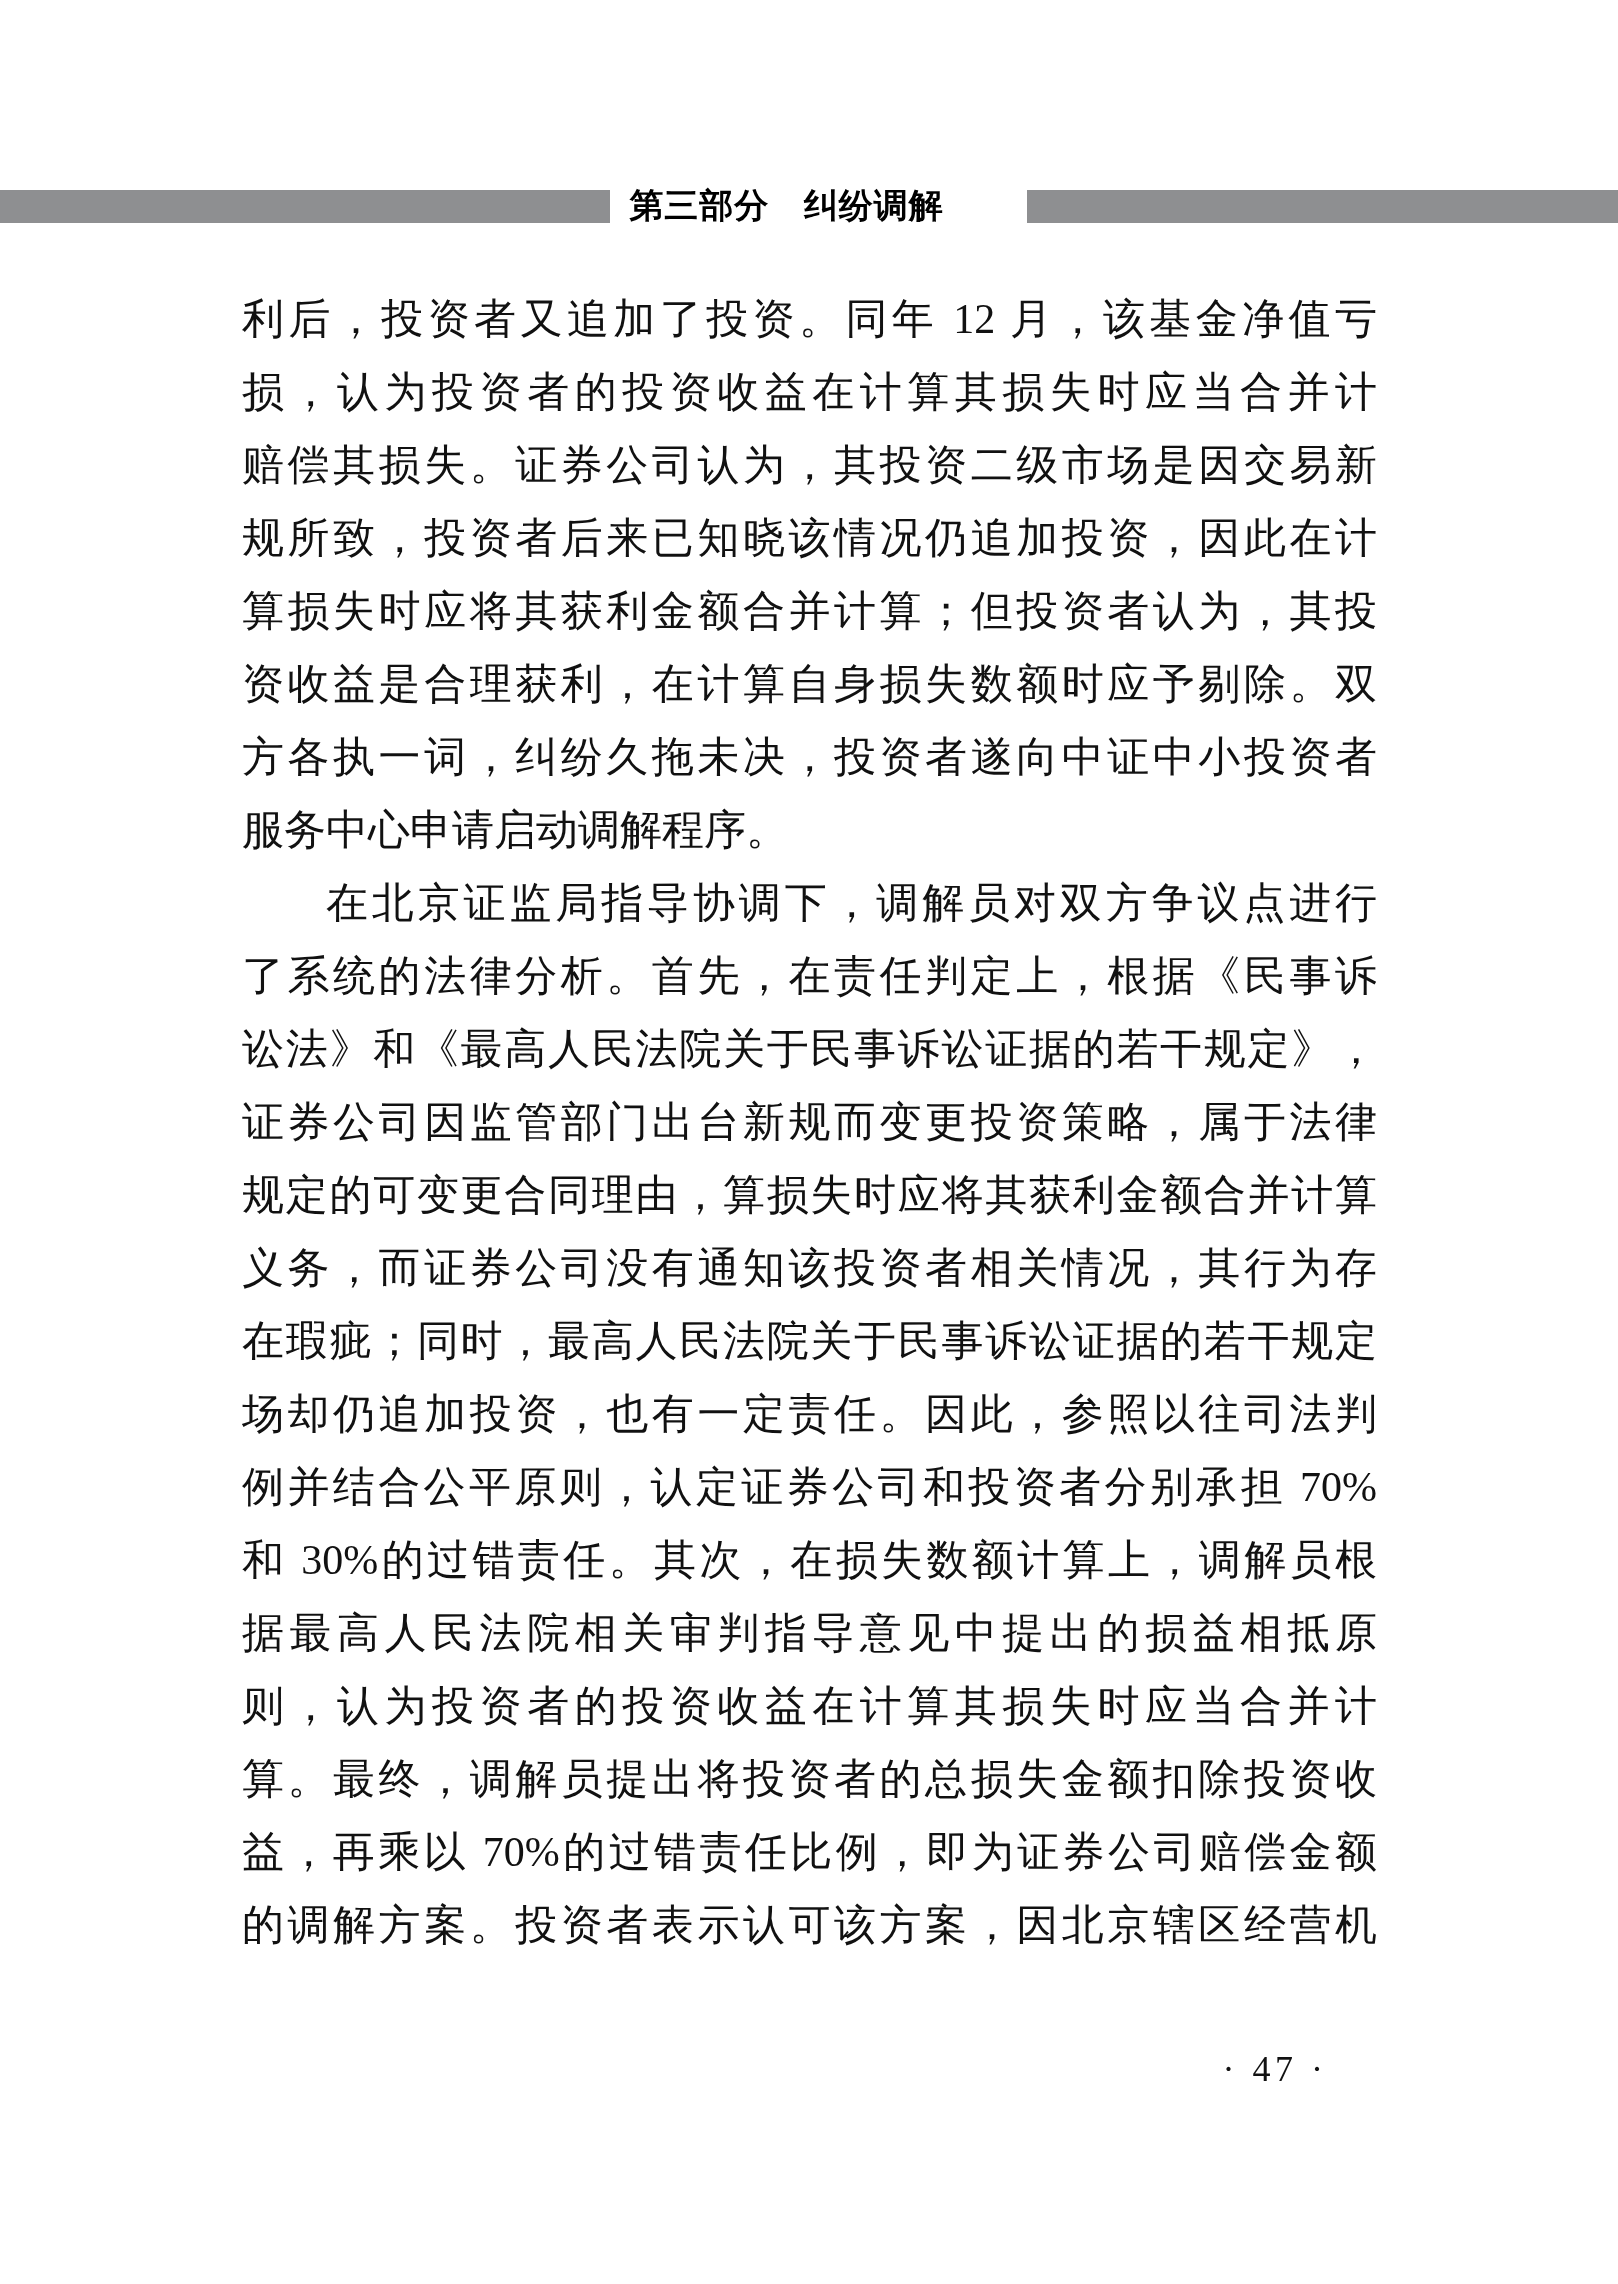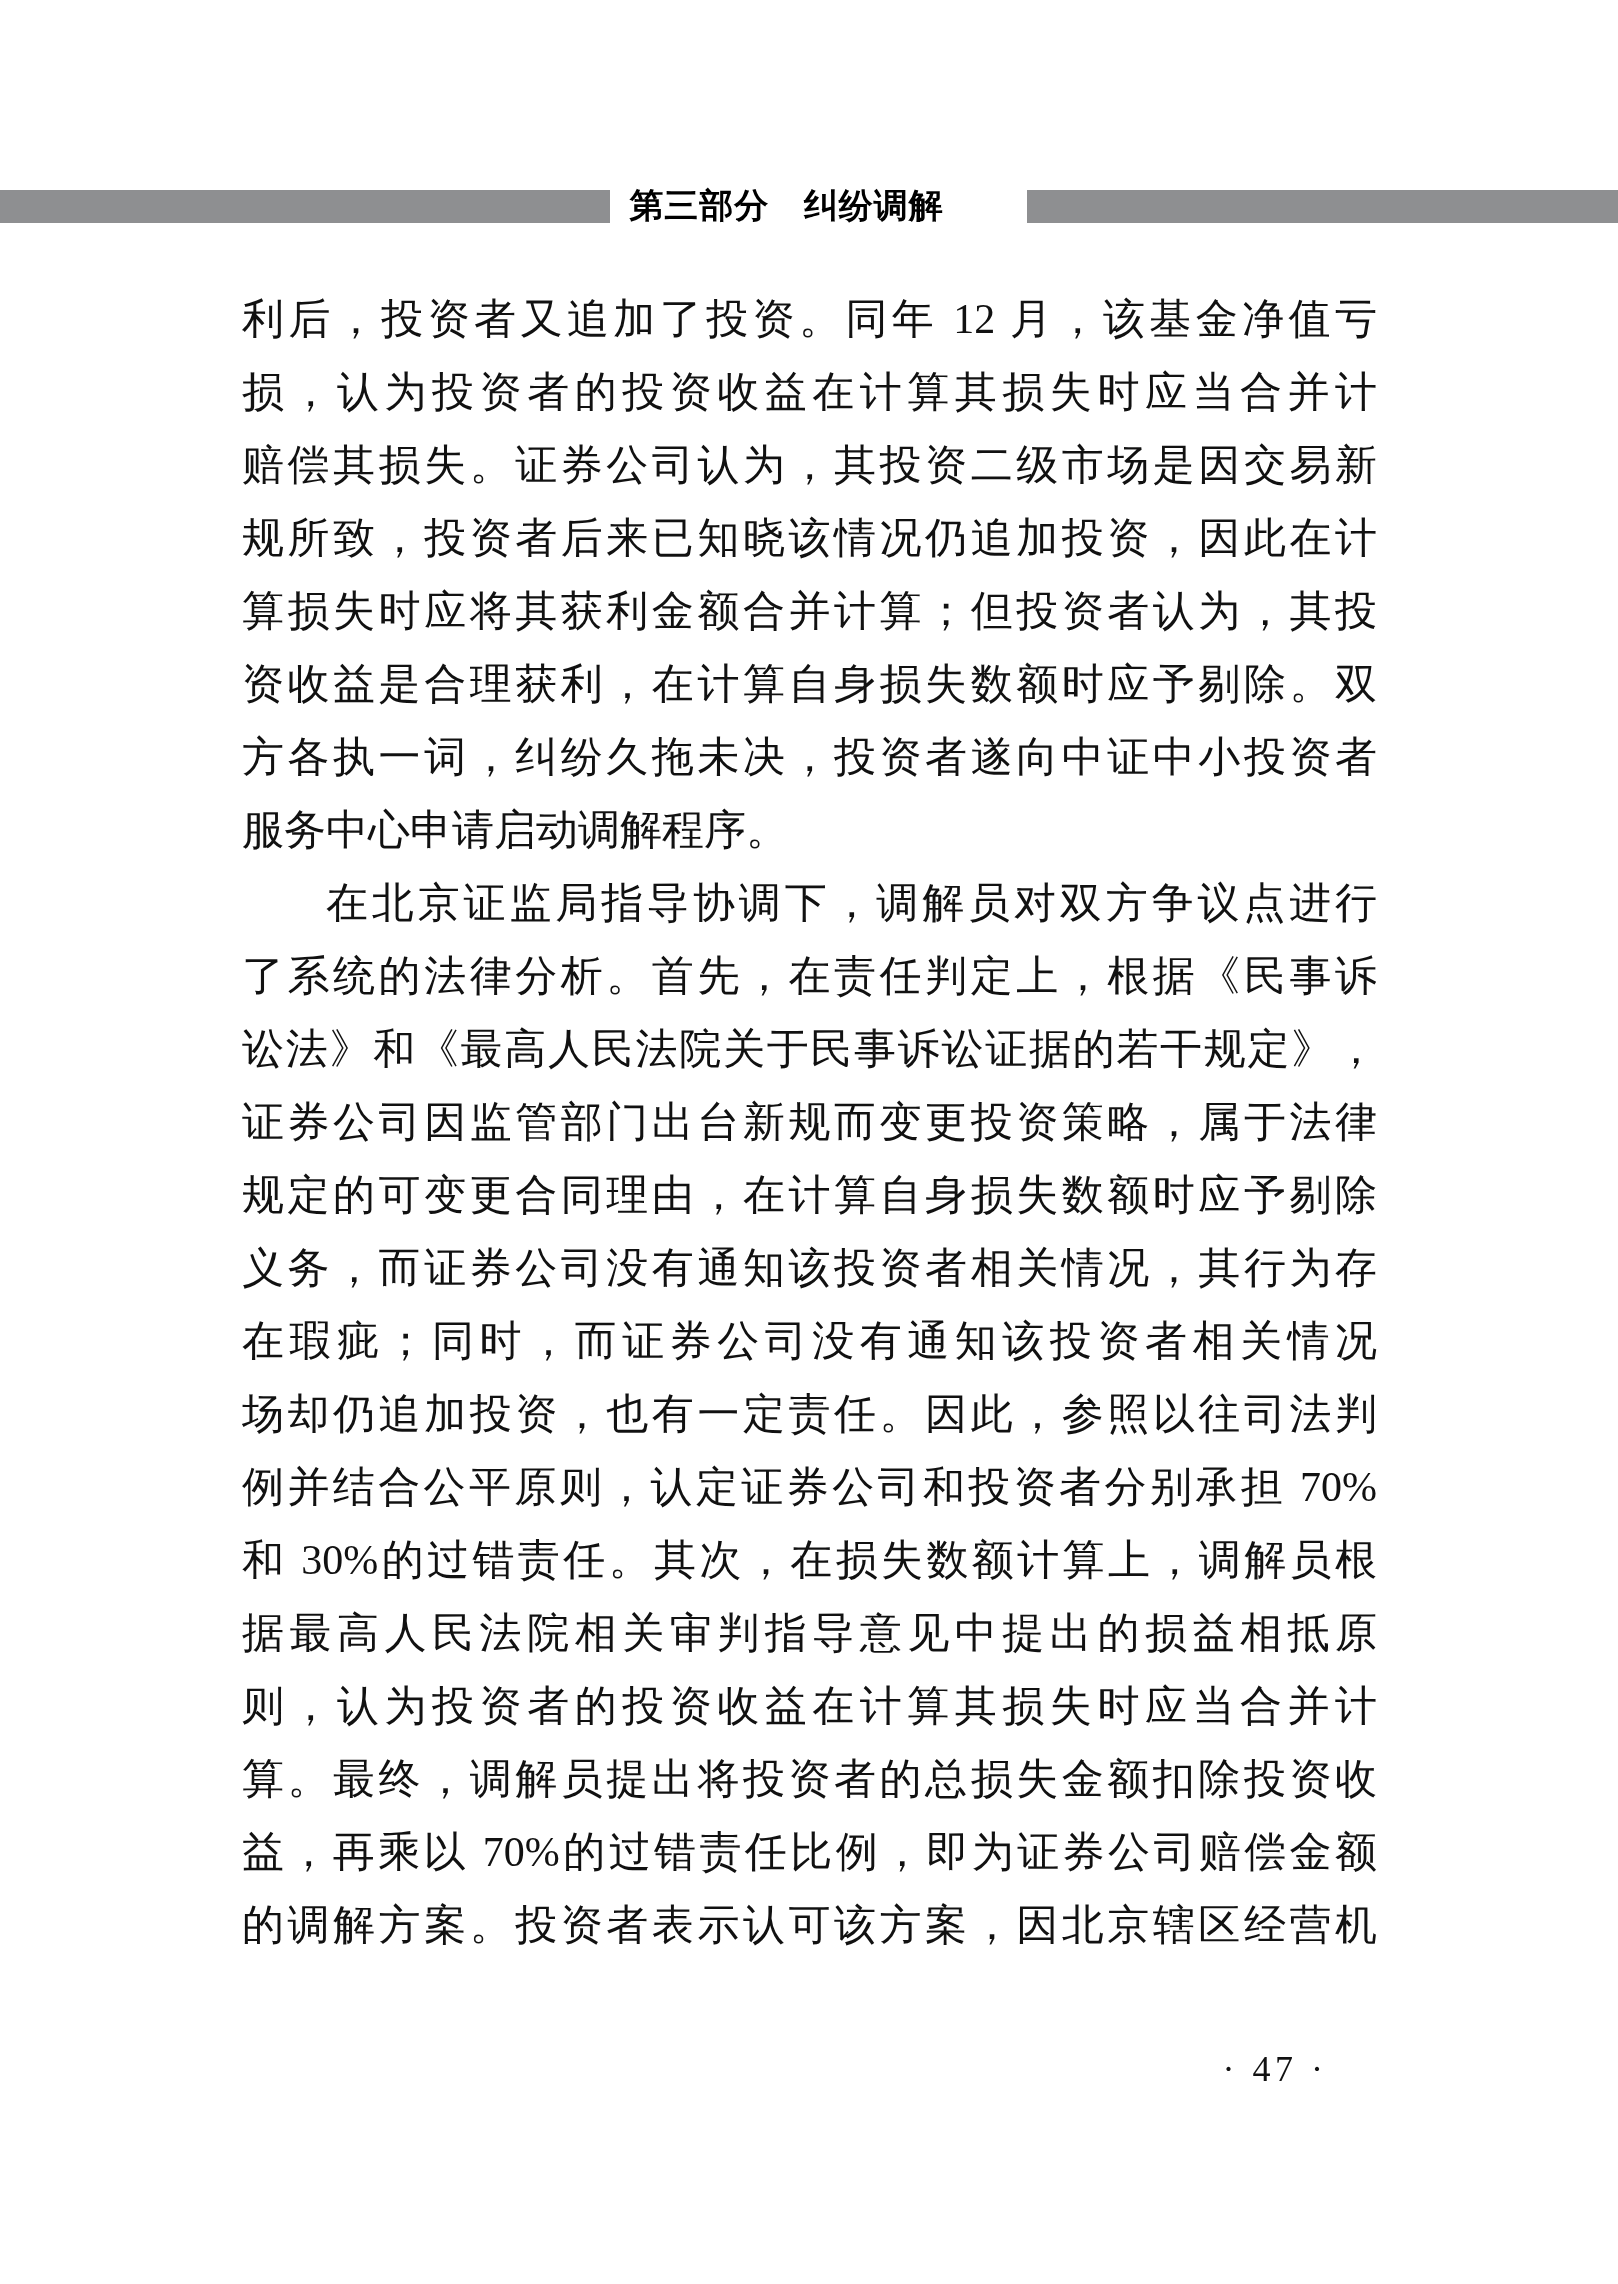--- a/index.html
+++ b/index.html
@@ -87,23 +87,23 @@
       <div class="text-line">赔偿其损失。证券公司认为，其投资二级市场是因交易新</div>
       <div class="text-line">规所致，投资者后来已知晓该情况仍追加投资，因此在计</div>
       <div class="text-line">算损失时应将其获利金额合并计算；但投资者认为，其投</div>
       <div class="text-line">资收益是合理获利，在计算自身损失数额时应予剔除。双</div>
       <div class="text-line">方各执一词，纠纷久拖未决，投资者遂向中证中小投资者</div>
       <div class="text-line no-fill">服务中心申请启动调解程序。</div>
       <div class="text-line indented">在北京证监局指导协调下，调解员对双方争议点进行</div>
       <div class="text-line">了系统的法律分析。首先，在责任判定上，根据《民事诉</div>
       <div class="text-line">讼法》和《最高人民法院关于民事诉讼证据的若干规定》，</div>
       <div class="text-line">证券公司因监管部门出台新规而变更投资策略，属于法律</div>
-      <div class="text-line">规定的可变更合同理由，在计算自身损失数额时应予剔除</div>
+      <div class="text-line">规定的可变更合同理由，算损失时应将其获利金额合并计算</div>
       <div class="text-line">义务，而证券公司没有通知该投资者相关情况，其行为存</div>
-      <div class="text-line">在瑕疵；同时，而证券公司没有通知该投资者相关情况</div>
+      <div class="text-line">在瑕疵；同时，最高人民法院关于民事诉讼证据的若干规定</div>
       <div class="text-line">场却仍追加投资，也有一定责任。因此，参照以往司法判</div>
       <div class="text-line">例并结合公平原则，认定证券公司和投资者分别承担 70%</div>
       <div class="text-line">和 30%的过错责任。其次，在损失数额计算上，调解员根</div>
       <div class="text-line">据最高人民法院相关审判指导意见中提出的损益相抵原</div>
       <div class="text-line">则，认为投资者的投资收益在计算其损失时应当合并计</div>
       <div class="text-line">算。最终，调解员提出将投资者的总损失金额扣除投资收</div>
       <div class="text-line">益，再乘以 70%的过错责任比例，即为证券公司赔偿金额</div>
       <div class="text-line">的调解方案。投资者表示认可该方案，因北京辖区经营机</div>
     </div>
 

